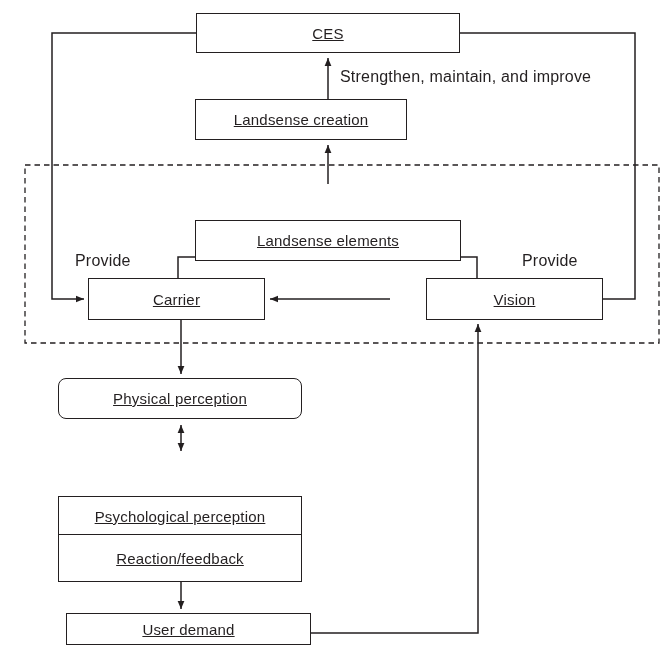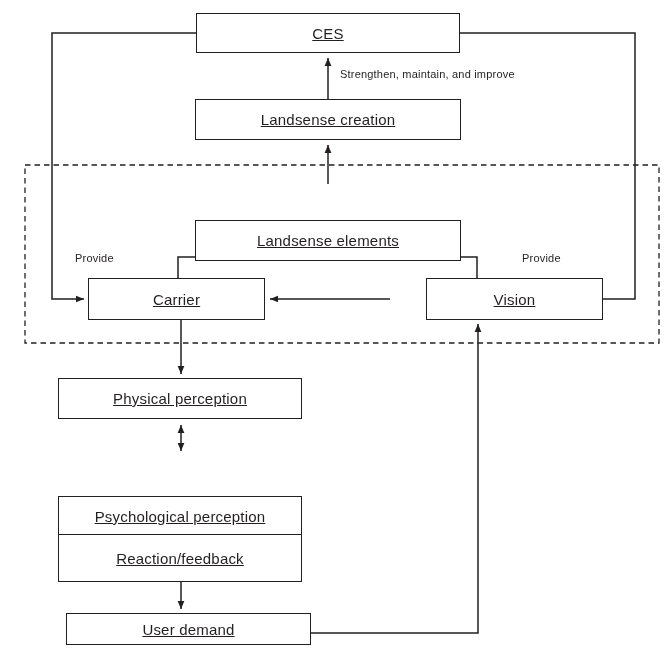--- a/index.html
+++ b/index.html
@@ -32,21 +32,21 @@
     align-items: center;
     justify-content: center;
     font-size: 15px;
     color: #231f20;
     z-index: 2;
     letter-spacing: 0.2px;
     text-decoration: underline;
   }
   .edge-label {
     position: absolute;
-    font-size: 11px;
+    font-size: 16px;
     color: #231f20;
     z-index: 2;
     white-space: nowrap;
     letter-spacing: 0.2px;
   }
 </style>
 </head>
 <body>
 
 <div class="canvas">
@@ -80,29 +80,29 @@
 
     <path d="M181,497 L181,530" fill="none" stroke="#231f20" stroke-width="1.5" marker-end="url(#arrow)"></path>
 
     <path d="M181,576 L181,609" fill="none" stroke="#231f20" stroke-width="1.5" marker-end="url(#arrow)"></path>
 
     <path d="M302,633 L478,633 L478,324" fill="none" stroke="#231f20" stroke-width="1.5" marker-end="url(#arrow)"></path>
   </svg>
 
   <div class="node" style="left:196px; top:13px; width:264px; height:40px;">CES</div>
 
-  <div class="node" style="left:195px; top:99px; width:266px; height:41px;">Landsense creation</div>
+  <div class="node" style="left:195px; top:99px; width:212px; height:41px;">Landsense creation</div>
 
   <div class="node" style="left:195px; top:184px; width:266px; height:41px;margin-top:36px;">Landsense elements</div>
 
   <div class="node" style="left:88px; top:278px; width:177px; height:42px;">Carrier</div>
 
   <div class="node" style="left:390px; top:278px; width:177px; height:42px;margin-left:36px;">Vision</div>
 
-  <div class="node" style="left:58px; top:378px; width:244px; height:41px;">Physical perception</div>
+  <div class="node" style="left:58px; top:378px; width:244px; height:41px;border-radius:8px;">Physical perception</div>
 
   <div class="node" style="left:58px; top:456px; width:244px; height:41px;margin-top:40px;">Psychological perception</div>
 
   <div class="node" style="left:58px; top:534px; width:244px; height:48px;">Reaction/feedback</div>
 
   <div class="node" style="left:66px; top:613px; width:245px; height:32px;">User demand</div>
 
   <div class="edge-label" style="left:340px; top:68px;">Strengthen, maintain, and improve</div>
 
   <div class="edge-label" style="left:75px; top:252px;">Provide</div>

